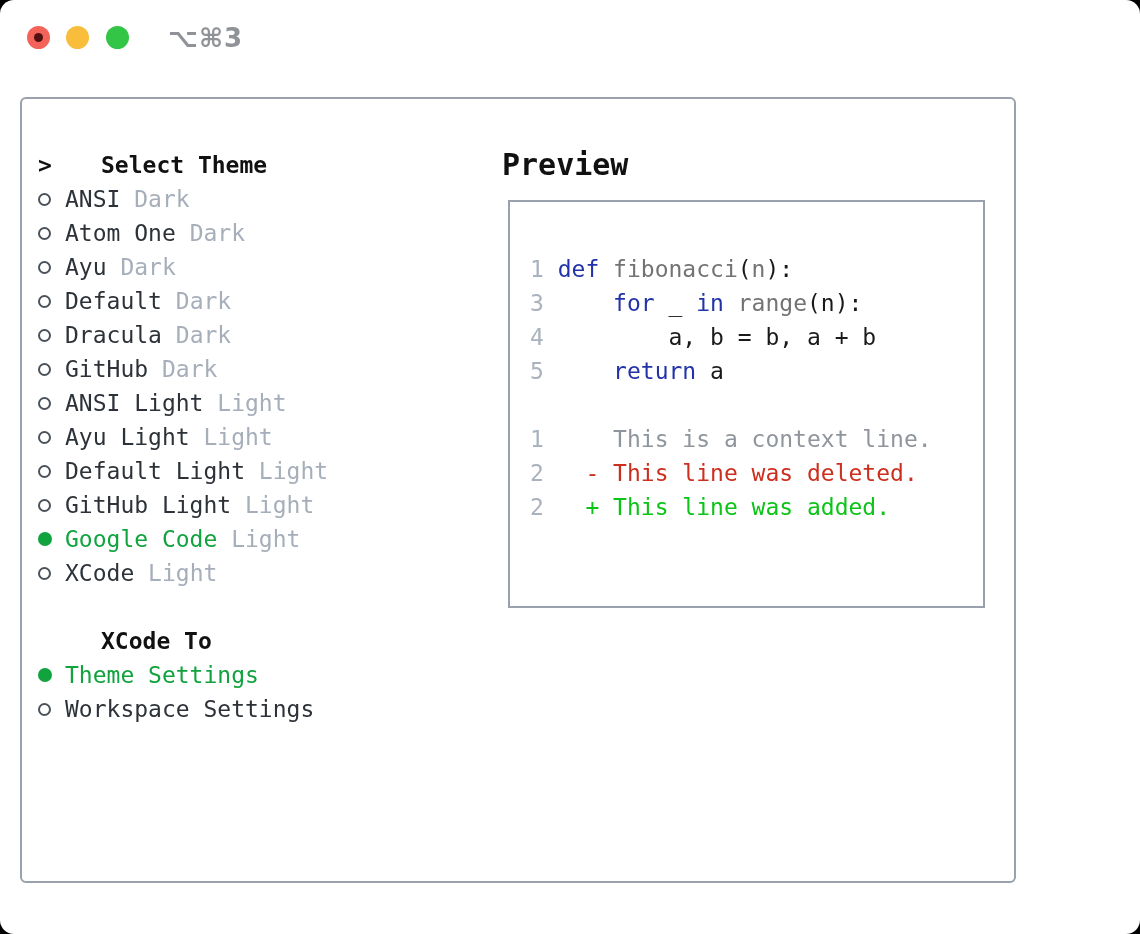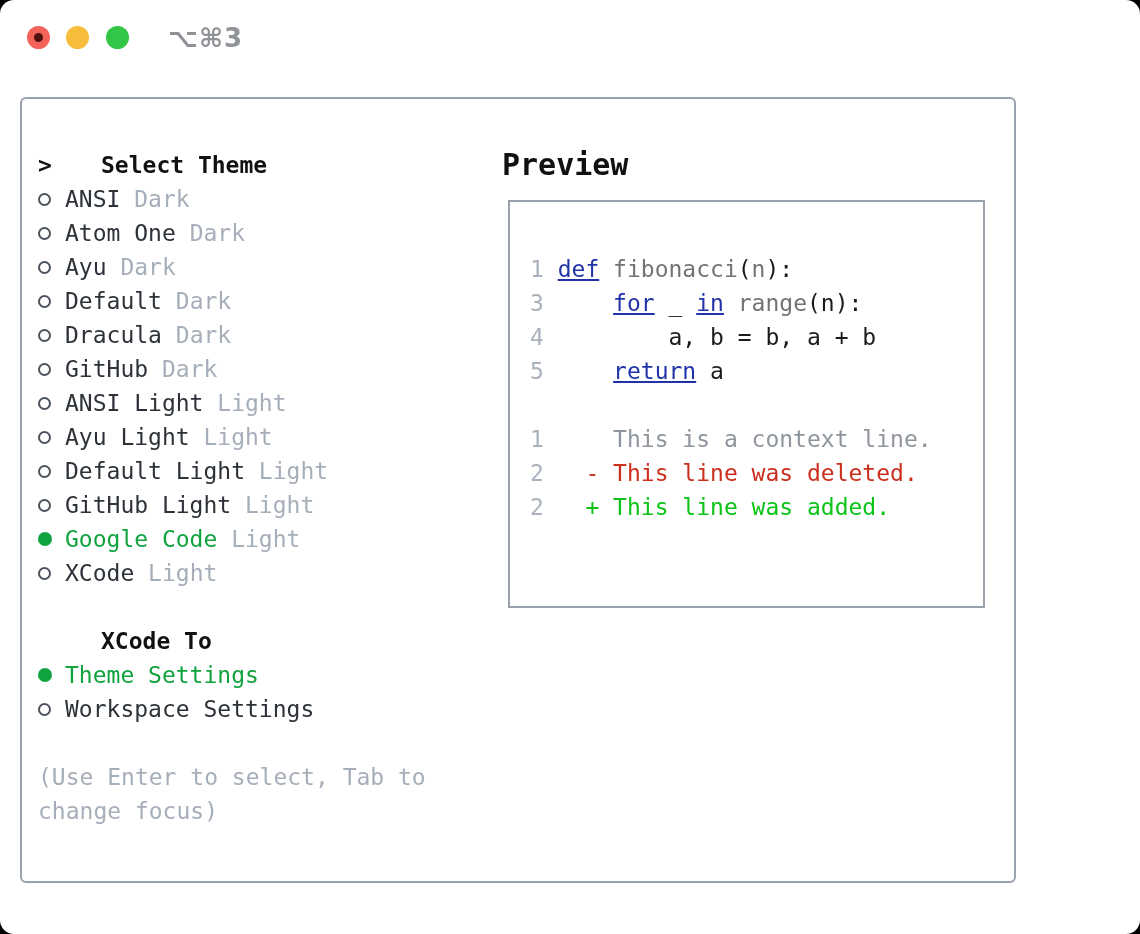--- a/index.html
+++ b/index.html
@@ -38,21 +38,21 @@
   .hint{margin-top:34px;width:416px;font-size:23px;line-height:34px;color:#a6aeba;}
   
   .preview-hdr{position:absolute;left:480px;top:49px;font-size:30px;line-height:34px;font-weight:bold;color:#111;}
   .preview-box{
     position:absolute;left:486px;top:101px;width:473px;height:404px;
     border:2px solid #99a1ac;background:#fff;overflow:hidden;
   }
   .code{position:absolute;left:20px;top:50px;font-size:23px;line-height:34px;}
   .code .line{white-space:pre;height:34px;}
   .c-ln{color:#a9b2bd;}
-  .c-kw{color:#2233aa;text-decoration:underline;}
+  .c-kw{color:#2233aa;}
   .c-fn{color:#737373;}
   .c-lit{color:#0a6e6e;}
   .c-plain{color:#1a1a1a;}
   .c-ctx{color:#8f959c;}
   .c-del{color:#cc2f1e;}
   .c-add{color:#0bc417;}
 </style>
 </head>
 <body>
 
@@ -93,21 +93,20 @@
       <div class="row apply-hdr">
         <span class="marker"></span>
         <span class="hdr">XCode To</span>
       </div>
 
       <div id="apply-list">
           <div class="row"><span class="marker"><span class="circle filled"></span></span><span class="theme-name selected">Theme Settings</span></div>
           <div class="row"><span class="marker"><span class="circle"></span></span><span class="theme-name">Workspace Settings</span></div>
         </div>
 
-      <div class="hint">(Use Enter to select, Tab to change focus)</div>
     </div>
 
     <div class="preview-hdr">Preview</div>
 
     <div class="preview-box">
       <div class="code" id="code">
           <div class="line"><span class="c-ln">1 </span><span class="c-kw">def</span><span class="c-plain"> </span><span class="c-fn">fibonacci</span><span class="c-plain">(</span><span class="c-fn">n</span><span class="c-plain">):</span></div>
           <div class="line"><span class="c-ln">3 </span><span class="c-plain">    </span><span class="c-kw">for</span><span class="c-plain"> _ </span><span class="c-kw">in</span><span class="c-plain"> </span><span class="c-fn">range</span><span class="c-plain">(n):</span></div>
           <div class="line"><span class="c-ln">4 </span><span class="c-plain">        a, b = b, a + b</span></div>
           <div class="line"><span class="c-ln">5 </span><span class="c-plain">    </span><span class="c-kw">return</span><span class="c-plain"> a</span></div>

